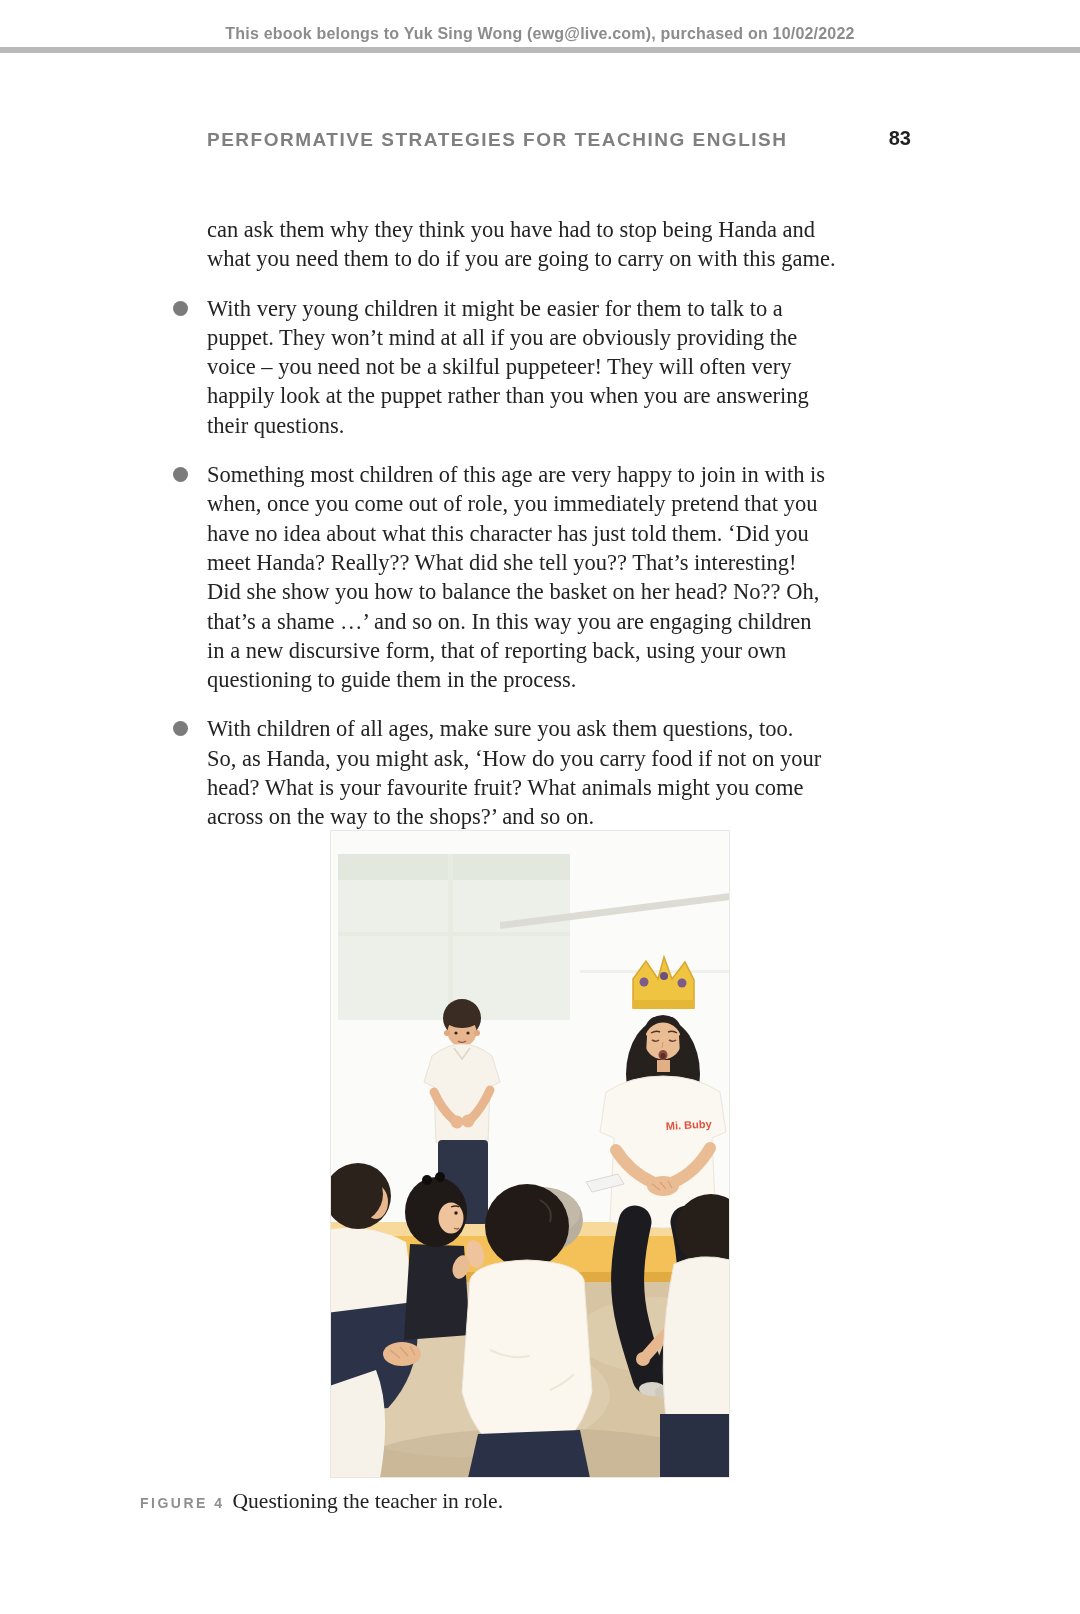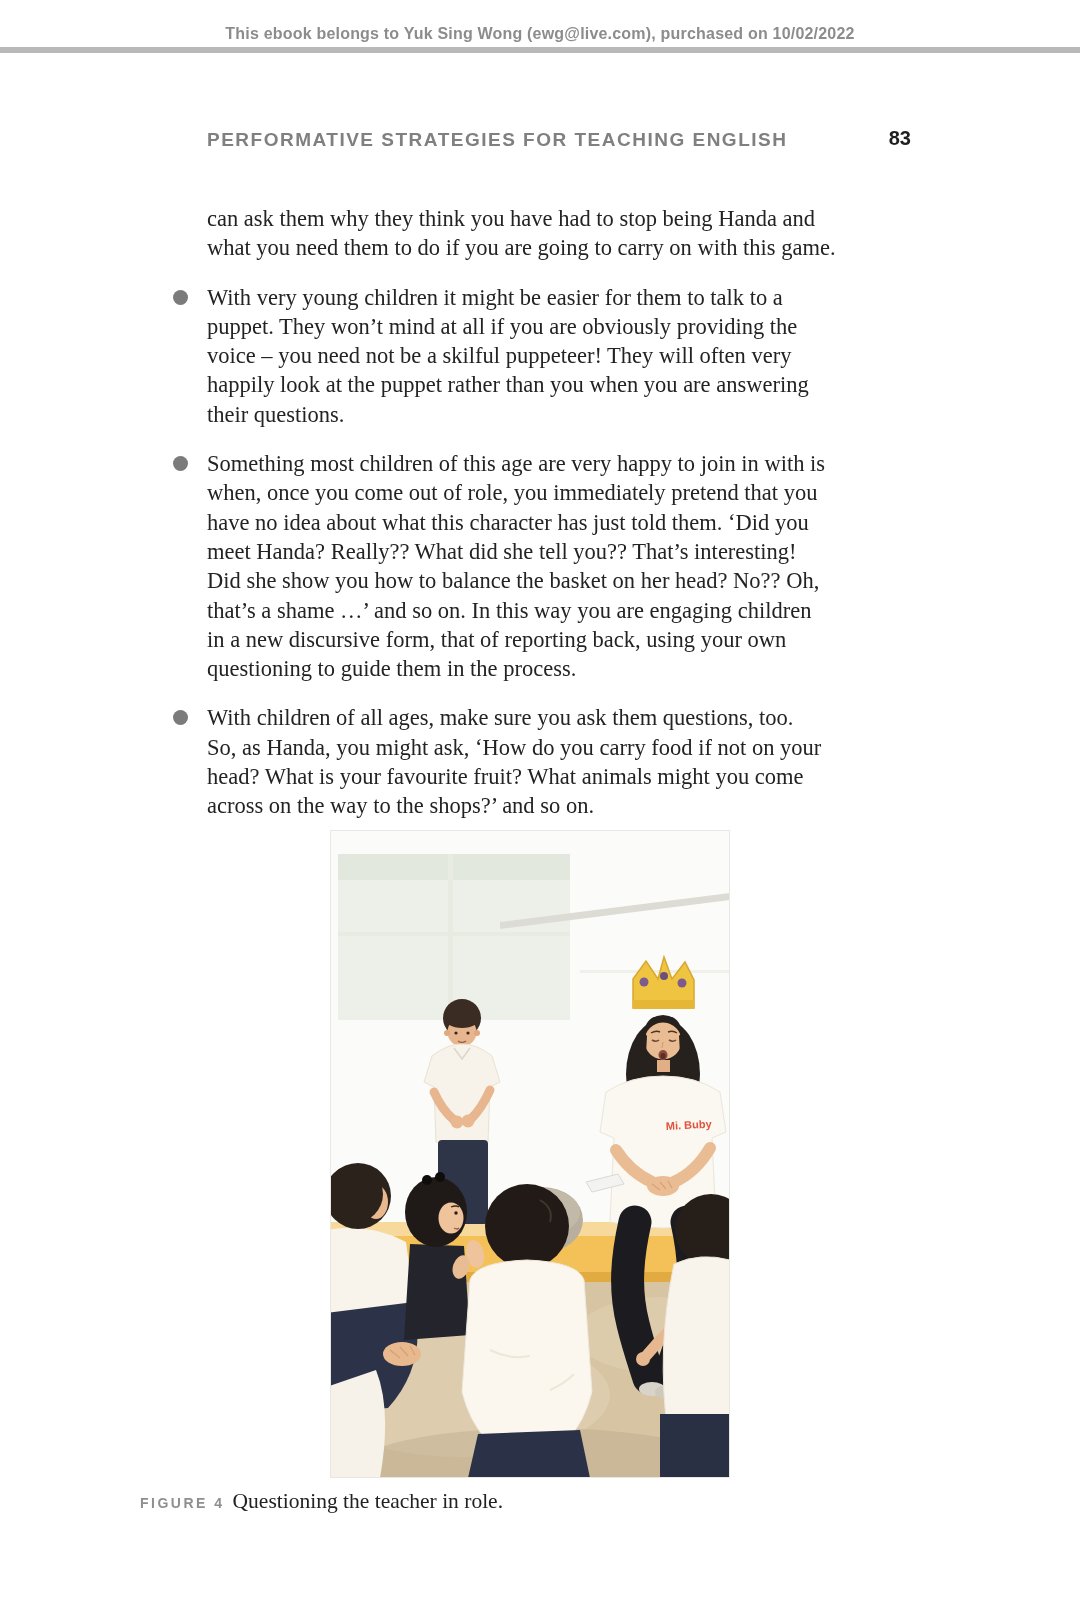--- a/index.html
+++ b/index.html
@@ -14,21 +14,21 @@
 
   .running-head{position:absolute;top:129px;left:207px;width:704px;
                 font-family:"Liberation Sans",sans-serif;}
   .rh-title{display:block;text-align:left;font-size:19px;font-weight:700;
             color:#808080;letter-spacing:1.5px;}
   .rh-page{position:absolute;right:0;top:-2px;font-size:20px;font-weight:700;
            color:#1f1f1f;font-family:"Liberation Sans",sans-serif;margin-left:48px;}
 
   .body-text{position:absolute;top:198px;left:207px;width:790px;
              font-size:22.5px;line-height:29.3px;color:#232323;}
-  .para{margin:6px 0 20px 0;white-space:pre-line;}
+  .para{margin:17px 0 20px 0;white-space:pre-line;}
   .bullet-item{position:relative;margin:0 0 20px 0;}
   .bullet-item .para{margin:0;}
   .dot{position:absolute;left:-34px;top:7px;width:15px;height:15px;
        border-radius:50%;background:#7b7b7b;}
 
   .photo{position:absolute;top:830px;left:330px;width:400px;height:648px;}
   .photo svg{display:block;width:100%;height:100%;}
 
   .caption{position:absolute;top:1489px;left:140px;display:flex;align-items:baseline;}
   .fig-label{font-family:"Liberation Sans",sans-serif;font-weight:700;font-size:14px;

